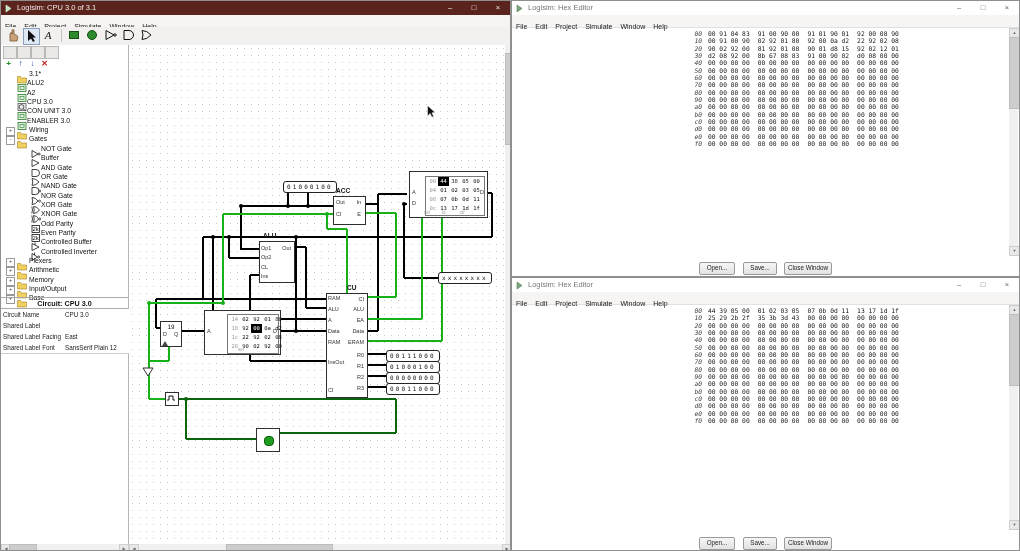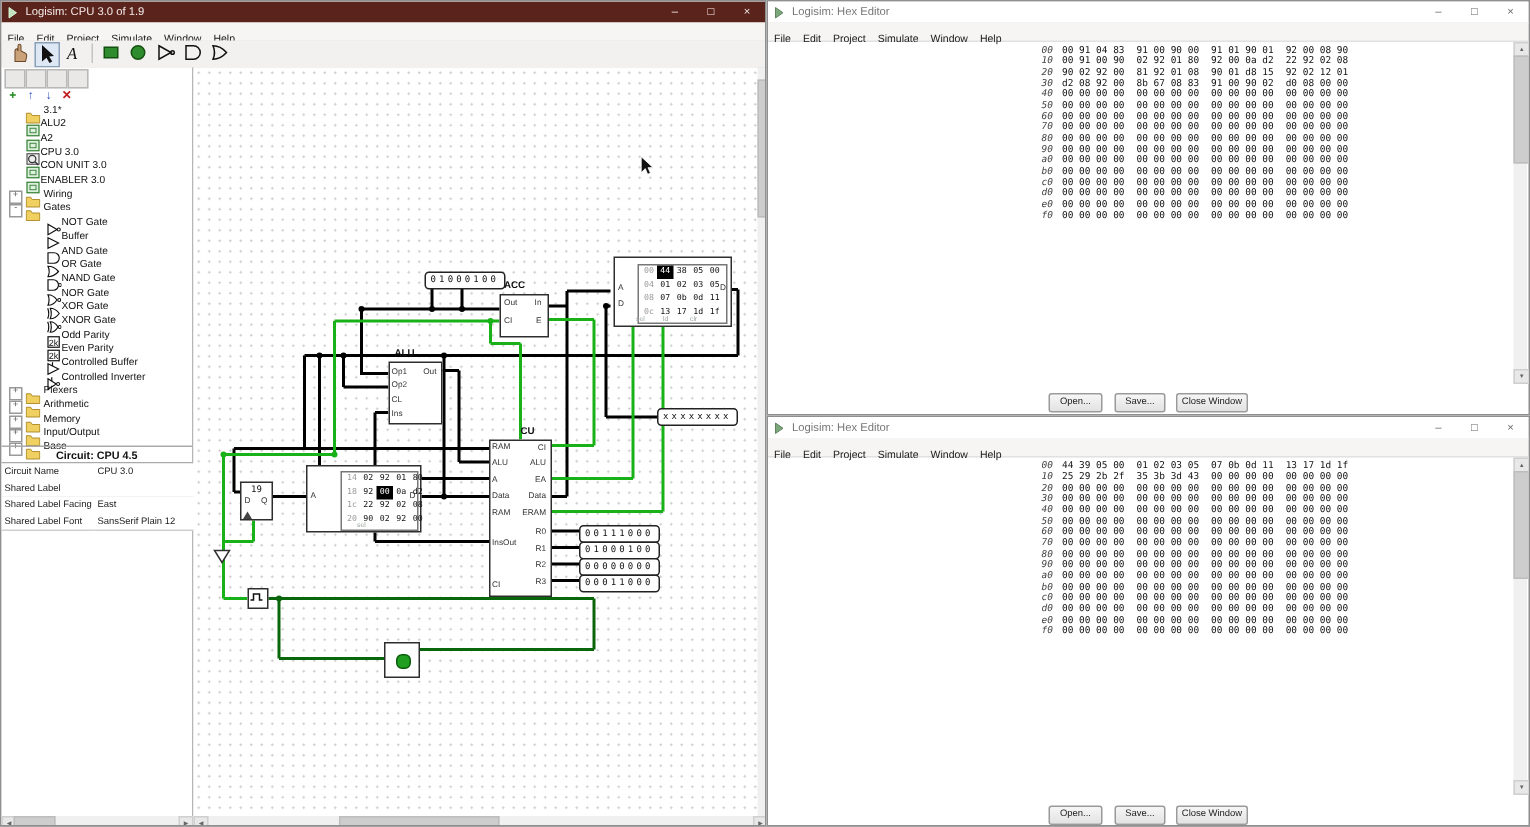--- a/index.html
+++ b/index.html
@@ -61,21 +61,21 @@
 </head>
 <body>
 
 <div id="screen">
 
   <div class="win" id="win-main" style="left:0;top:0;width:511px;height:551px;">
     <div class="tb-main">
       <svg class="abs" style="left:4px;top:3px" width="9" height="9" viewBox="0 0 9 9">
           <path d="M1 1 L6 4.5 L1 8 Z" fill="#bfe3bf" stroke="#dfd" stroke-width="0.6"></path>
         </svg>
-      <span class="ttl">Logisim: CPU 3.0 of 1.9</span>
+      <span class="ttl">Logisim: CPU 3.0 of 3.1</span>
       <span class="wbtn" style="right:48px">–</span>
       <span class="wbtn" style="right:24px">□</span>
       <span class="wbtn" style="right:0">×</span>
     </div>
     <div class="menubar" style="top:14px"><span class="mi">File</span><span class="mi">Edit</span><span class="mi">Project</span><span class="mi">Simulate</span><span class="mi">Window</span><span class="mi">Help</span></div>
     <div class="toolbar" style="left:0;top:26px;right:0;height:18px" id="main-toolbar">
         <div class="tbtn" style="left: 4px;"><svg width="14" height="14" viewBox="0 0 14 14">
             <path d="M5 13 V6 q0-1.5 1.5-1.5 L7 6 V2.5 q0-1 1-1 t1 1 V6 l3 1.5 q1 .5 .8 2 L12 13 Z" fill="#caa27a" stroke="#6b4a2a" stroke-width="0.7"></path>
           </svg></div>
         <div class="tbtn sel" style="left: 22px;"><svg width="14" height="14" viewBox="0 0 14 14">
@@ -283,21 +283,21 @@
             <span class="tree-lbl" style="left: 28px;">Input/Output</span>
           </div>
           <div class="tree-row" style="left: 0px; top: 225.4px; width: 128px;">
             <div class="expander" style="left: 5px;">+</div>
             <span class="tico" style="left: 16px;"><svg width="10" height="10" viewBox="0 0 10 10">
                 <path d="M0.5 2.5 h3 l1 1.5 h5 v5 h-9 z" fill="#f0d060" stroke="#a98420" stroke-width="0.6"></path>
               </svg></span>
             <span class="tree-lbl" style="left: 28px;">Base</span>
           </div>
         </div>
-      <div class="abs" style="left:0;top:252px;width:127px;border-top:1px solid #aaa;height:12px;text-align:center;font-size:7.2px;font-weight:bold;line-height:12px;border-bottom:1px solid #aaa;color:#111">Circuit: CPU 4.5</div>
+      <div class="abs" style="left:0;top:252px;width:127px;border-top:1px solid #aaa;height:12px;text-align:center;font-size:7.2px;font-weight:bold;line-height:12px;border-bottom:1px solid #aaa;color:#111">Circuit: CPU 3.0</div>
       <div id="attrs" class="abs" style="left:0;top:264px;width:128px">
           <div class="attr-row" style="top: 0px;">
             <div class="attr-c" style="left: 0px; width: 62px; background: rgb(255, 255, 255);">Circuit Name</div>
             <div class="attr-c" style="left: 62px; width: 65px; background: rgb(255, 255, 255);">CPU 3.0</div>
           </div>
           <div class="attr-row" style="top: 11px;">
             <div class="attr-c" style="left: 0px; width: 62px; background: rgb(255, 255, 255);">Shared Label</div>
             <div class="attr-c" style="left: 62px; width: 65px; background: rgb(255, 255, 255);"></div>
           </div>
           <div class="attr-row" style="top: 22px;">

